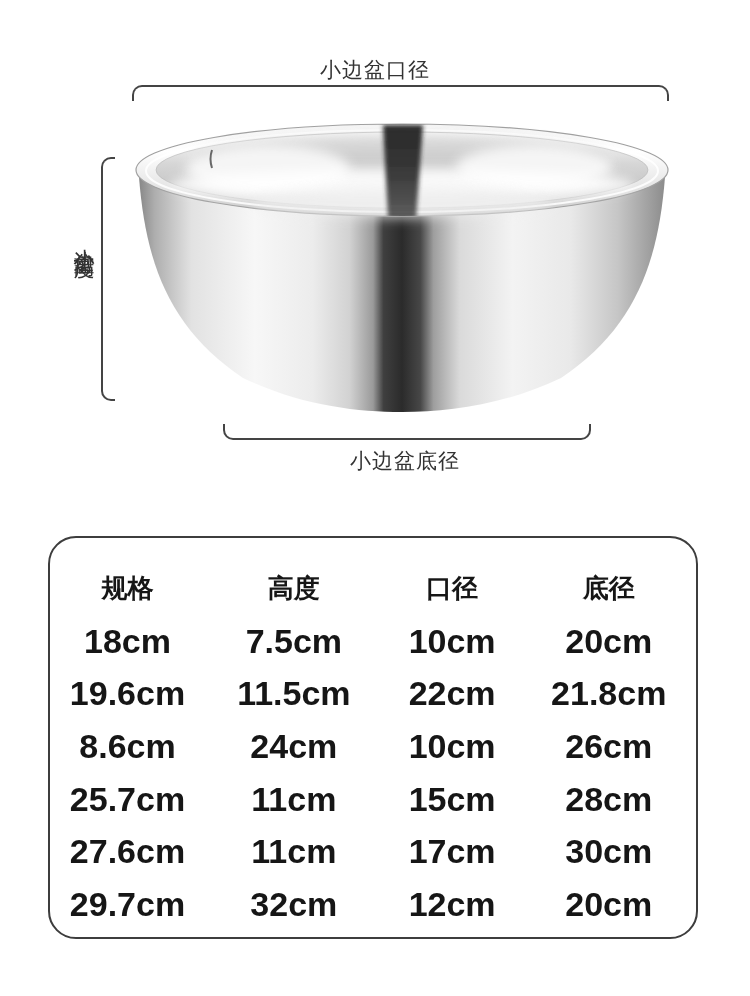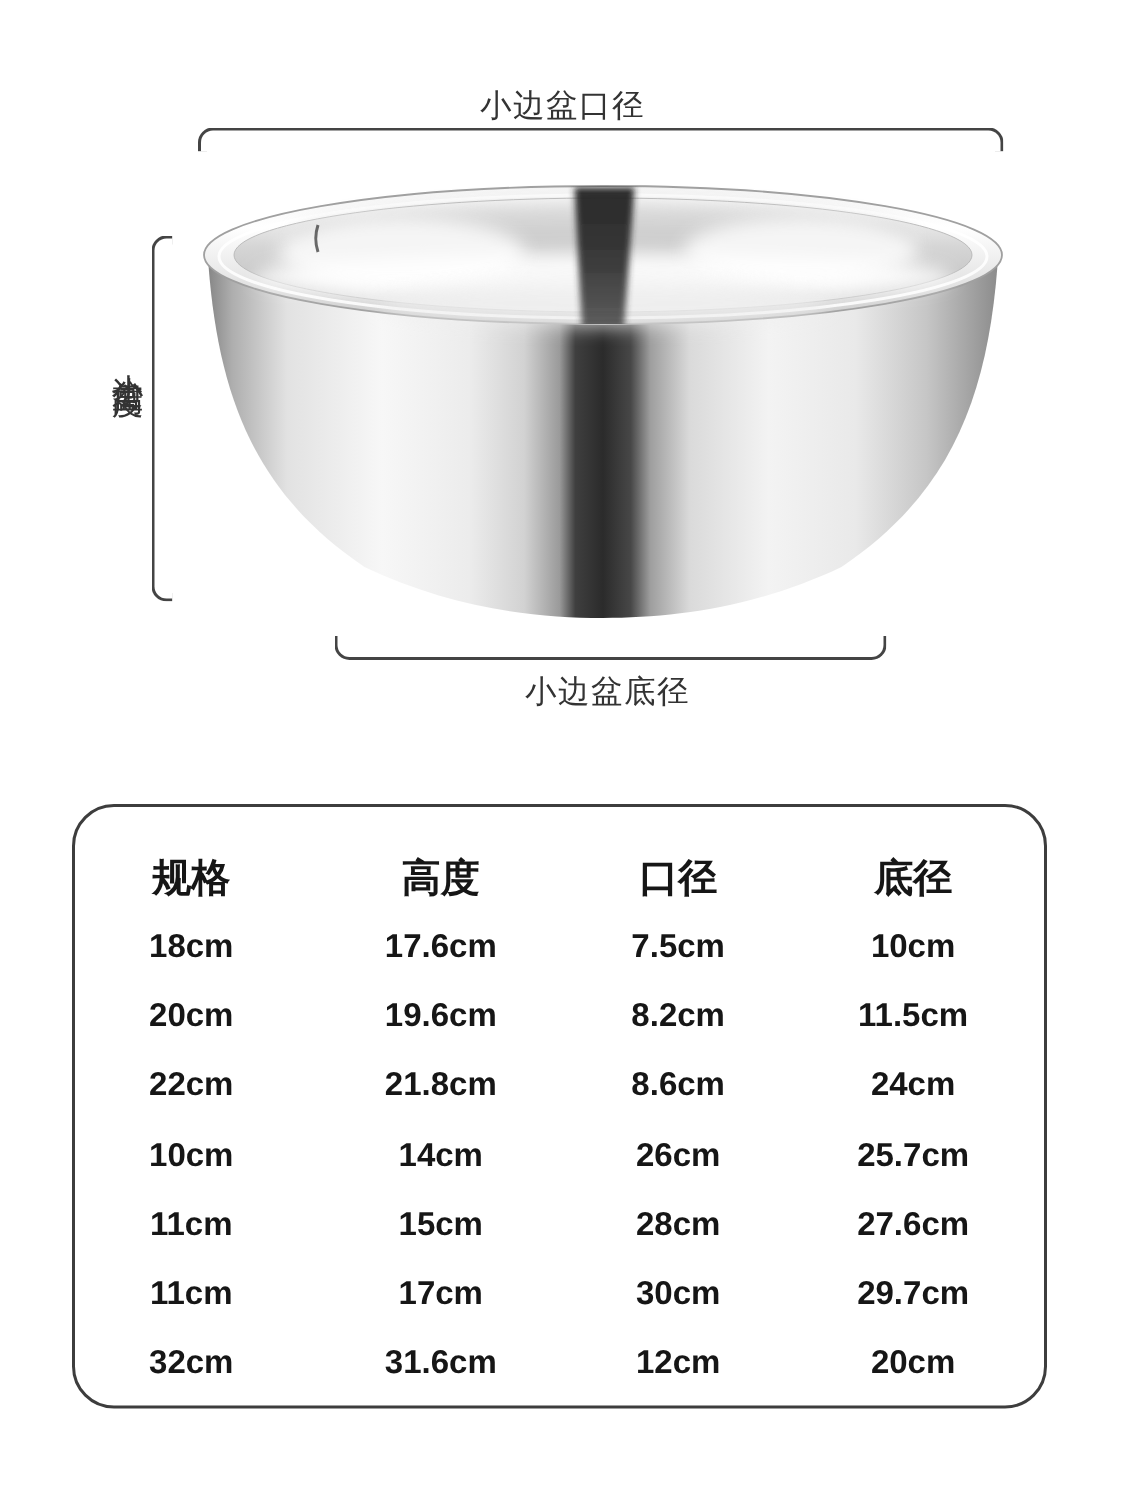--- a/index.html
+++ b/index.html
@@ -61,21 +61,21 @@
     padding:24px 0 6px 0;
     background:#ffffff;
   }
   .spec-table .th,
   .spec-table .td{
     text-align:center;
     font-weight:700;
     color:#161616;
   }
   .spec-table .th{font-size:26px;}
-  .spec-table .td{font-size:22px;}
+  .spec-table .td{font-size:34px;}
 </style>
 </head>
 <body>
 
 <div class="stage">
 
   <svg class="bowl-svg" width="750" height="520" viewBox="0 0 750 520" aria-hidden="true">
     <defs>
       <linearGradient id="bodyGrad" gradientUnits="userSpaceOnUse" x1="139" y1="0" x2="665" y2="0">
         <stop offset="0%" stop-color="#878787"></stop>
@@ -159,42 +159,38 @@
   <div class="dim-label label-top">小边盆口径</div>
   <div class="dim-label label-left">小边盆高度</div>
   <div class="dim-label label-bottom">小边盆底径</div>
 
   <div class="spec-table">
       <div class="th">规格</div>
       <div class="th">高度</div>
       <div class="th">口径</div>
       <div class="th">底径</div>
       <div class="td">18cm</div>
-      <div class="td">17.6cm</div>
       <div class="td">7.5cm</div>
       <div class="td">10cm</div>
       <div class="td">20cm</div>
       <div class="td">19.6cm</div>
-      <div class="td">8.2cm</div>
       <div class="td">11.5cm</div>
       <div class="td">22cm</div>
       <div class="td">21.8cm</div>
       <div class="td">8.6cm</div>
       <div class="td">24cm</div>
       <div class="td">10cm</div>
-      <div class="td">14cm</div>
       <div class="td">26cm</div>
       <div class="td">25.7cm</div>
       <div class="td">11cm</div>
       <div class="td">15cm</div>
       <div class="td">28cm</div>
       <div class="td">27.6cm</div>
       <div class="td">11cm</div>
       <div class="td">17cm</div>
       <div class="td">30cm</div>
       <div class="td">29.7cm</div>
       <div class="td">32cm</div>
-      <div class="td">31.6cm</div>
       <div class="td">12cm</div>
       <div class="td">20cm</div>
     </div>
 
 </div>
 
 </body></html>

